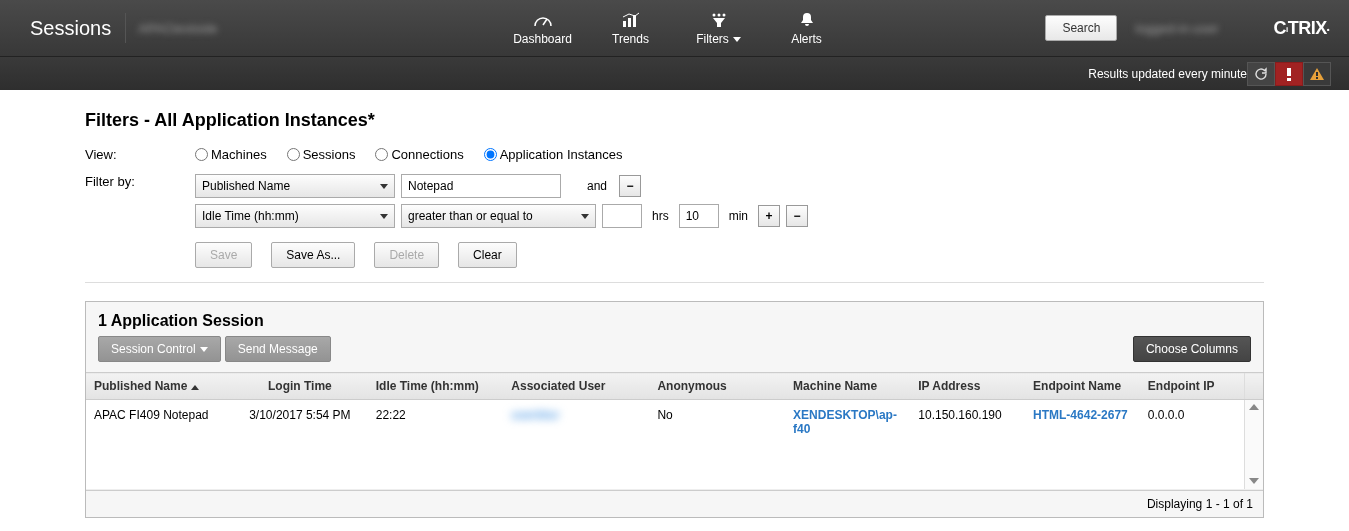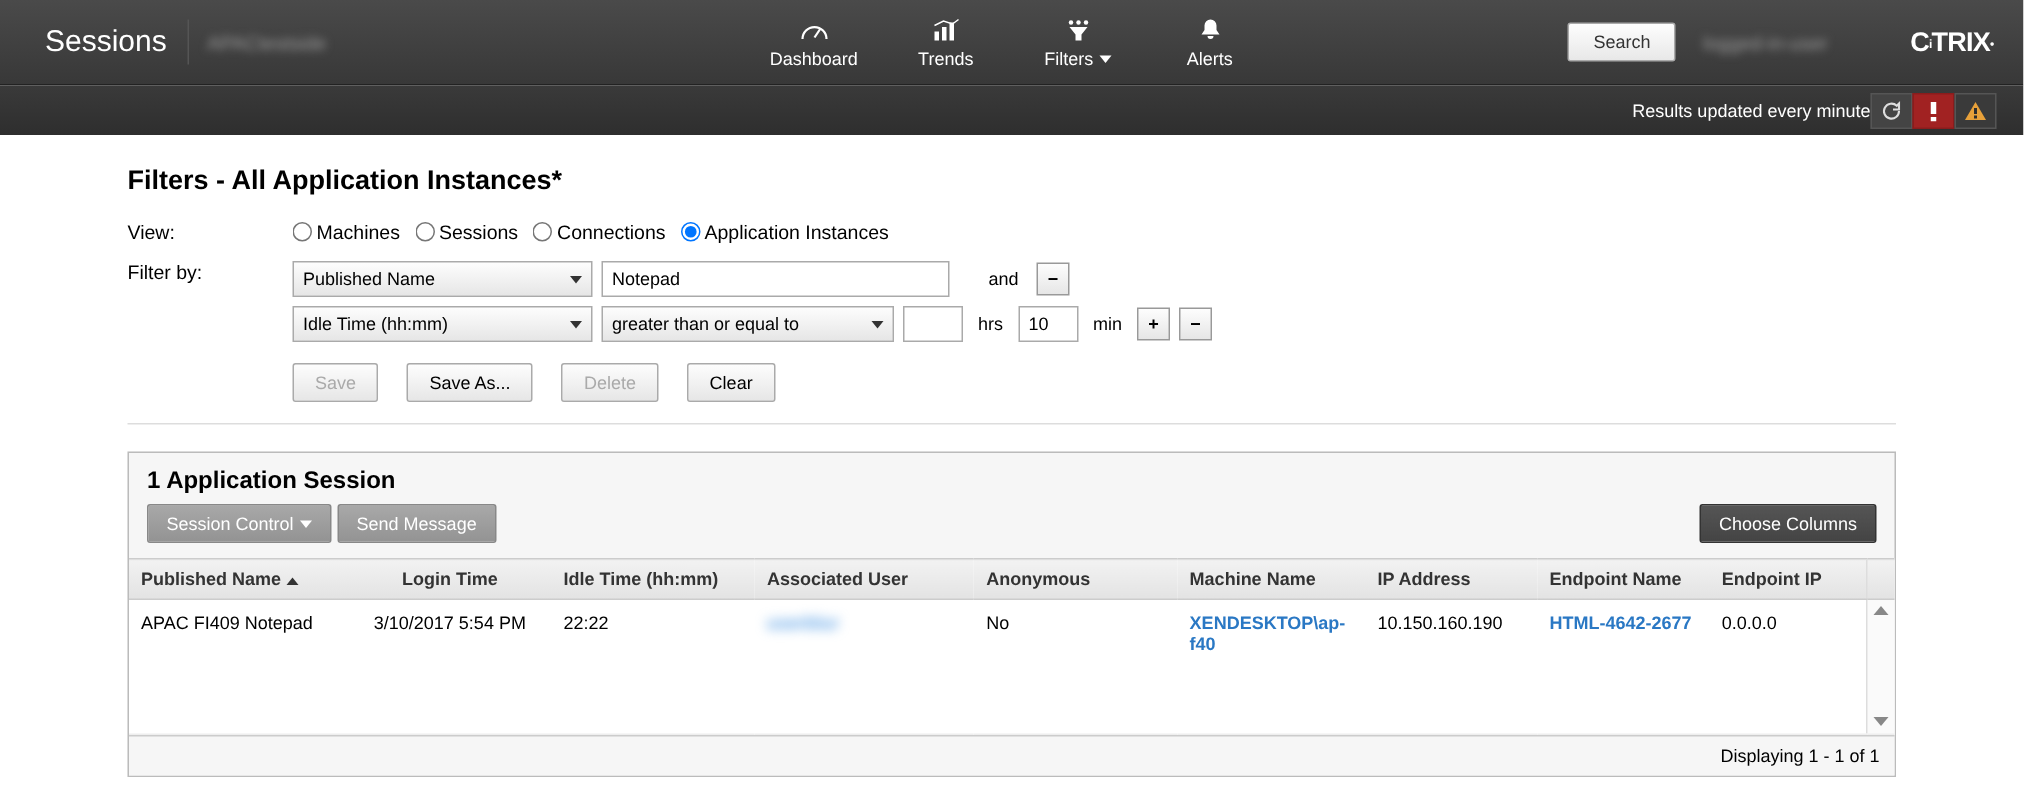--- a/index.html
+++ b/index.html
@@ -24,27 +24,27 @@
   .subheader { background: linear-gradient(#3a3a3a,#2e2e2e); height: 34px; display: flex; align-items: center; justify-content: flex-end; color: #fff; padding: 0 18px; font-size: 12px; border-top:1px solid #222;}
   .sub-btn { width: 28px; height: 24px; background: #444; border:1px solid #555; display:flex; align-items:center; justify-content:center; cursor:pointer;}
   .sub-btn.red { background:#a12222; border-color:#8a1c1c;}
   .sub-btn.dark { background:#3a3a3a;}
   
   
   .content { padding: 20px 85px; }
   .page-title { font-size: 18px; font-weight: bold; margin-bottom: 16px; }
   .row { display: flex; align-items: center; margin-bottom: 12px; }
   .row-label { width: 110px; font-size: 13px; }
-  .radio-group { display: flex; align-items: center; gap: 6px; font-size: 13px; }
+  .radio-group { display: flex; align-items: center; gap: 16px; font-size: 13px; }
   .radio-group label { display:flex; align-items:center; gap:3px; margin-right:4px; }
   
   .filter-row { display:flex; align-items:center; gap:6px; margin-bottom:6px;}
   .select-like { height: 24px; border:1px solid #aaa; background: linear-gradient(#fdfdfd,#e6e6e6); display:flex; align-items:center; padding:0 6px; position:relative; font-size:12px; cursor:pointer;}
   .select-like::after{ content:""; position:absolute; right:6px; top:50%; margin-top:-2px; width:0; height:0; border-left:4px solid transparent; border-right:4px solid transparent; border-top:5px solid #333;}
-  .w200{width:200px;} .w195{width:195px;} .w200b{width:232px;}
+  .w200{width:200px;} .w195{width:195px;} .w200b{width:160px;}
   .text-input { height:24px; border:1px solid #aaa; padding:0 6px; font-size:12px;}
   .small-input { width:40px; text-align:left;}
   .tiny-btn { width:22px; height:22px; border:1px solid #999; background:linear-gradient(#fdfdfd,#e6e6e6); display:flex; align-items:center; justify-content:center; cursor:pointer; font-weight:bold;}
   .and-txt{ font-size:12px; margin-left:20px; margin-right:6px;}
   .unit-txt{ font-size:12px; margin:0 4px;}
   
   .btn-row { display:flex; gap:19px; margin-top:14px;}
   .btn { height:26px; padding:0 14px; border:1px solid #aaa; background:linear-gradient(#fdfdfd,#e6e6e6); font-size:12px; cursor:pointer; border-radius:2px;}
   .btn:disabled{ color:#aaa; cursor:default;}
   

